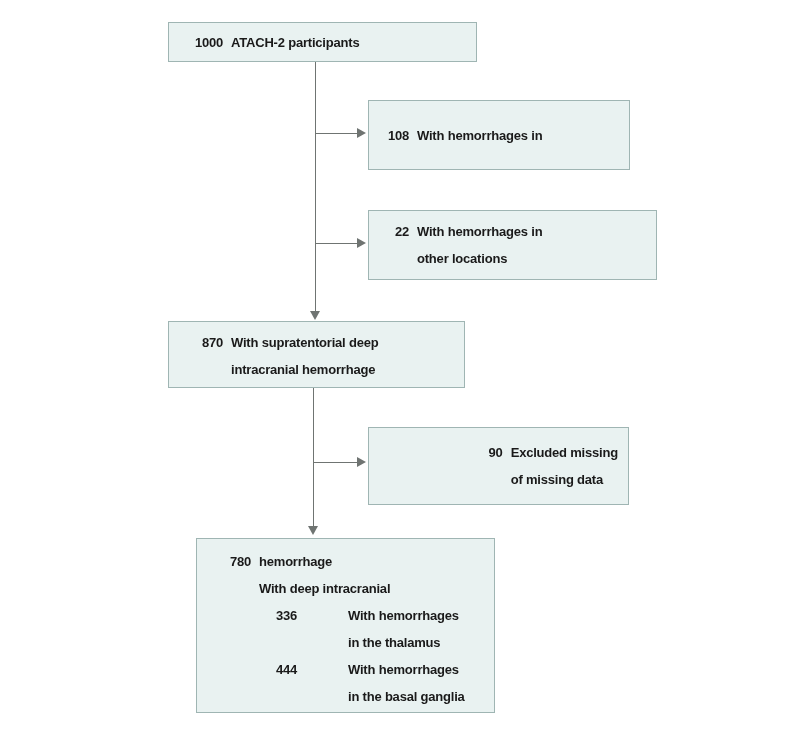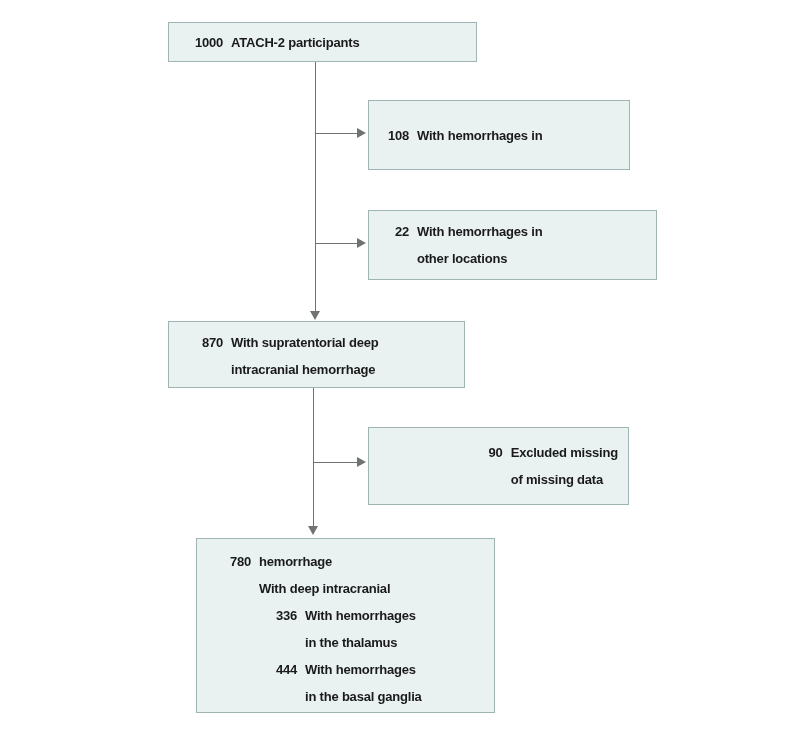--- a/index.html
+++ b/index.html
@@ -38,21 +38,21 @@
     flex: none;
     white-space: nowrap;
   }
   .desc { margin-left: 8px; font-weight: bold; }
   .line { display: block; white-space: nowrap; }
   .box.main { padding: 6px 10px 6px 12px; }
   .box.main .num { width: 42px; }
   .box.side { padding: 7px 10px 7px 10px; }
   .box.side .num { width: 30px; }
   .box.side { display: flex; align-items: center; }
-  .sub { margin-left: 46px; }
+  .sub { margin-left: 46px; gap: 43px; }
   .sub .num { width: 36px; }
   .vline { position: absolute; width: 1px; background: var(--line); }
   .hline { position: absolute; height: 1px; background: var(--line); }
   .arrow-down {
     position: absolute; width: 0; height: 0;
     border-left: 5px solid transparent;
     border-right: 5px solid transparent;
     border-top: 9px solid var(--line);
   }
   .arrow-right {

